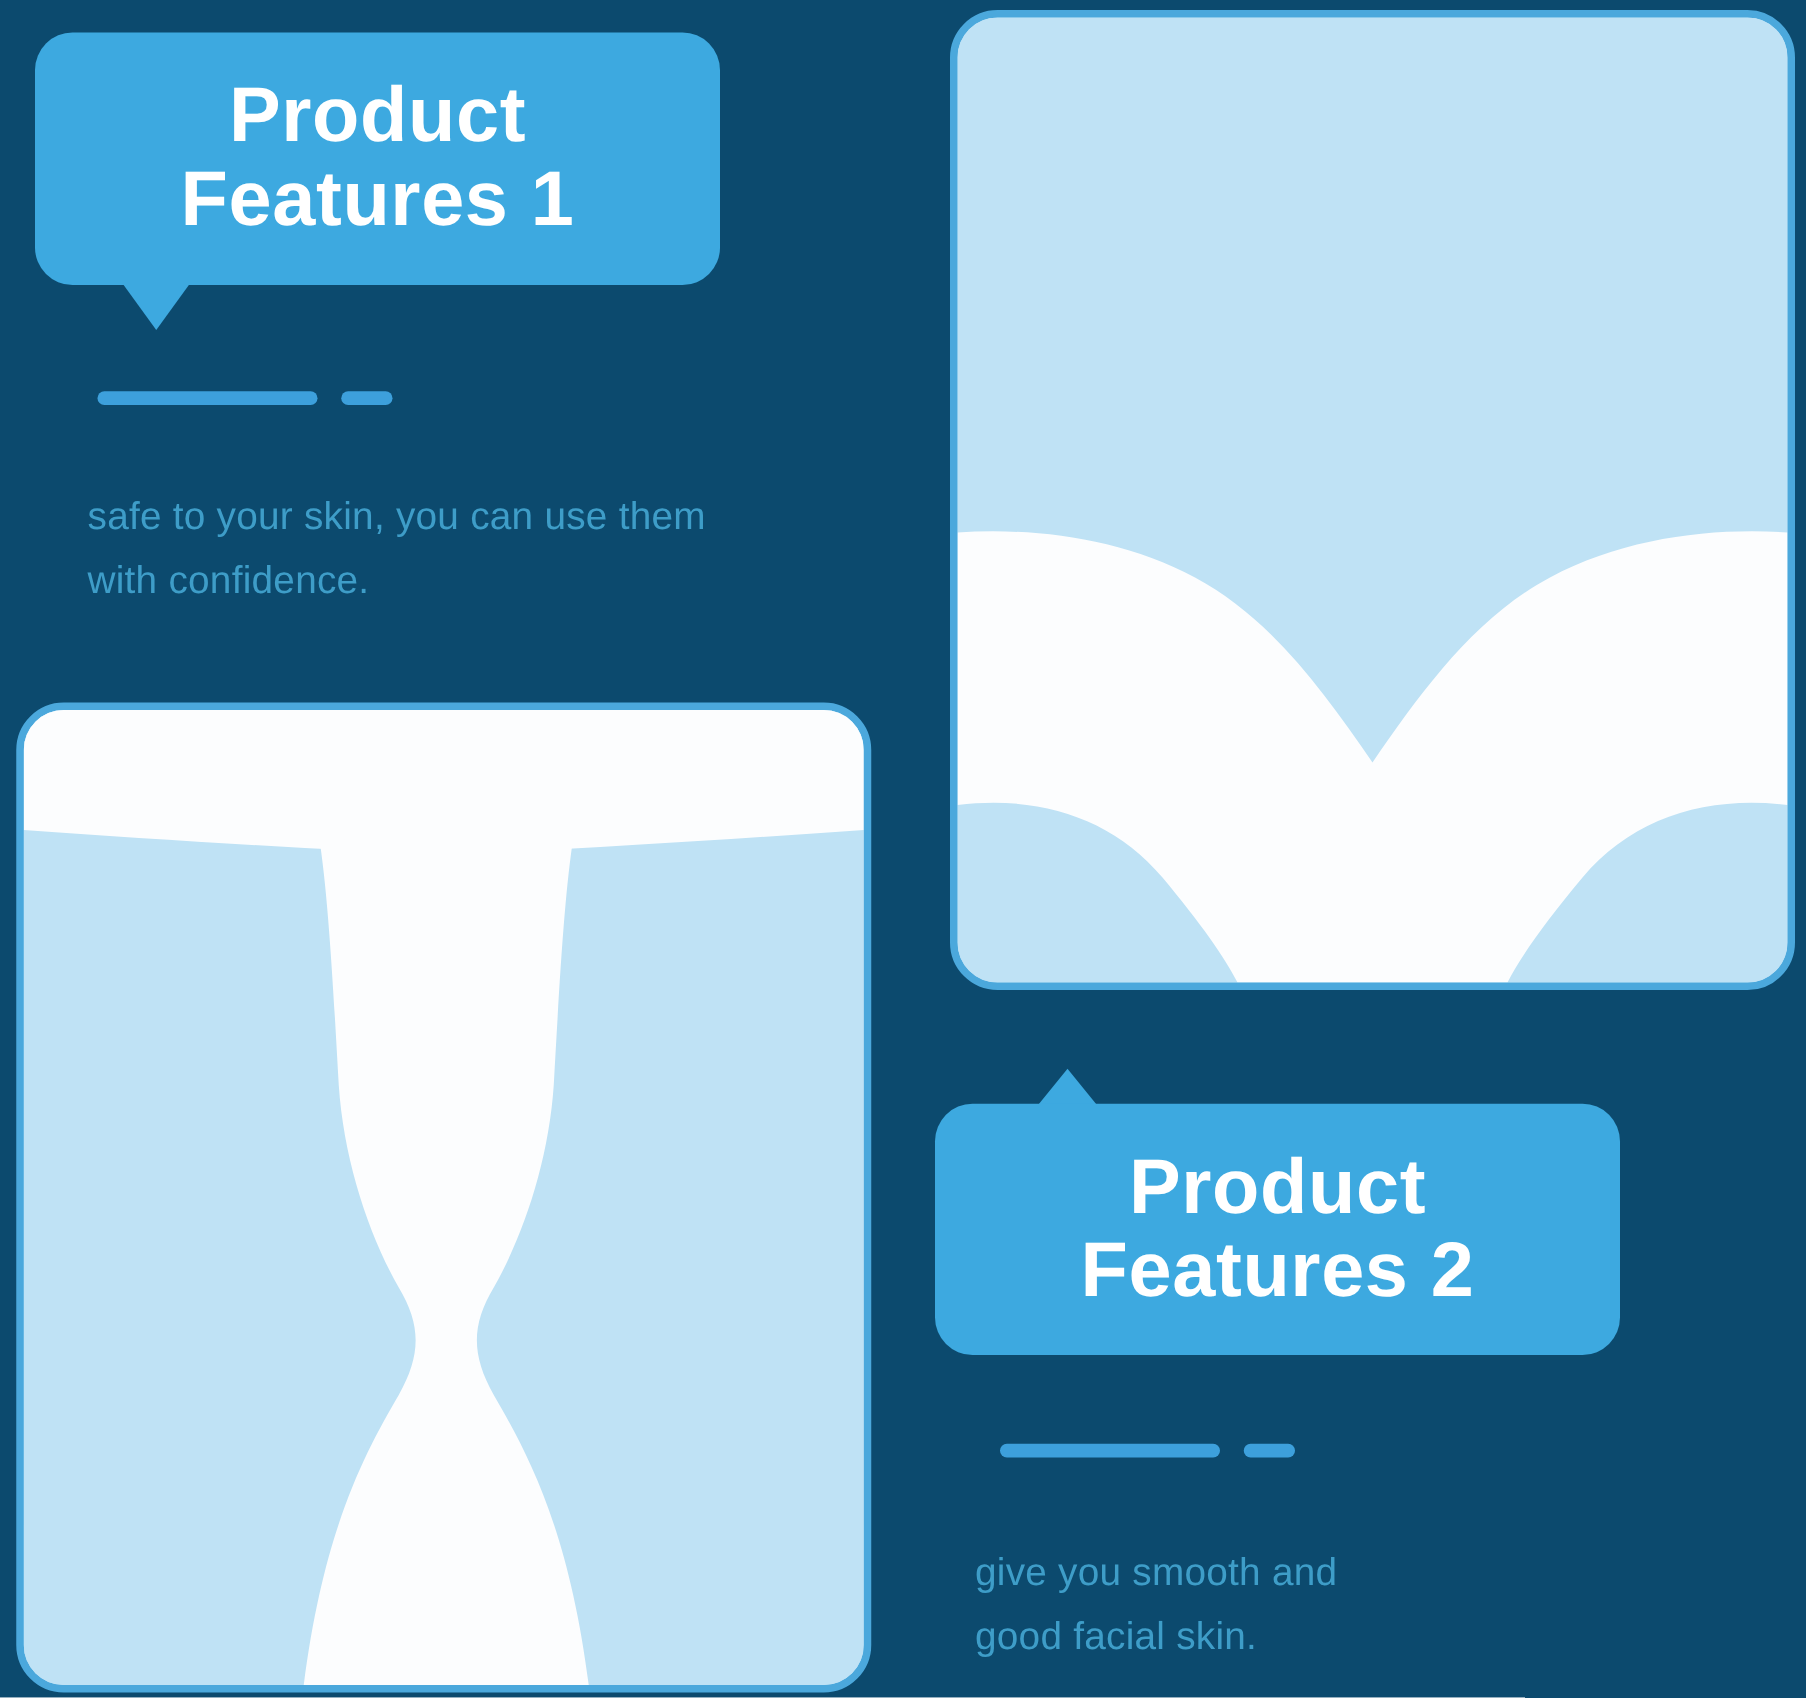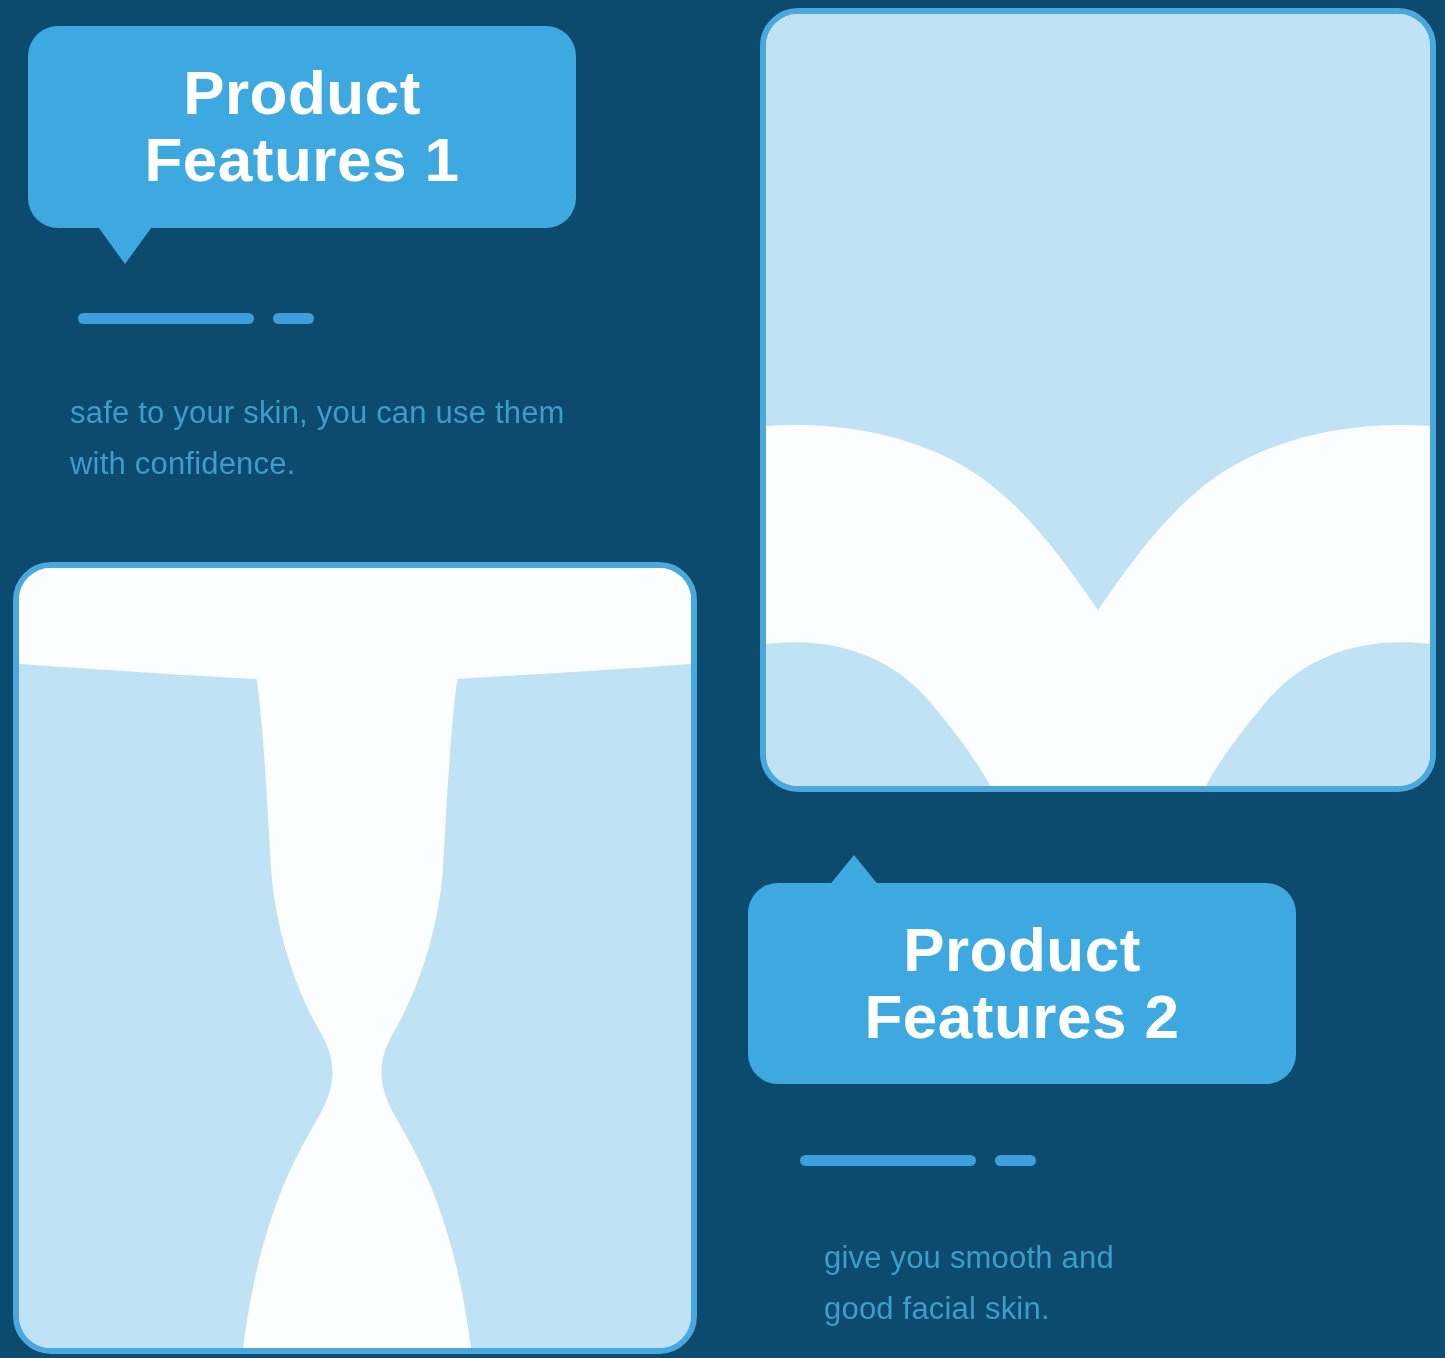--- a/index.html
+++ b/index.html
@@ -99,21 +99,21 @@
   .body-text {
     position: absolute;
     color: #3E9DC8;
     font-family: "Liberation Sans", sans-serif;
     font-size: 31px;
     line-height: 1.65;
     letter-spacing: 0.2px;
     white-space: pre-line;
   }
   #body-1 { left: 70px;  top: 356px;  width: 600px; }
-  #body-2 { left: 780px; top: 1201px; width: 520px; margin-left: 44px; }
+  #body-2 { left: 780px; top: 1201px; width: 520px; }
 
   
   .product-card {
     position: absolute;
     box-sizing: border-box;
     border: 6px solid #4BA8DC;
     border-radius: 38px;
     background: #BFE2F5;
     overflow: hidden;
   }

